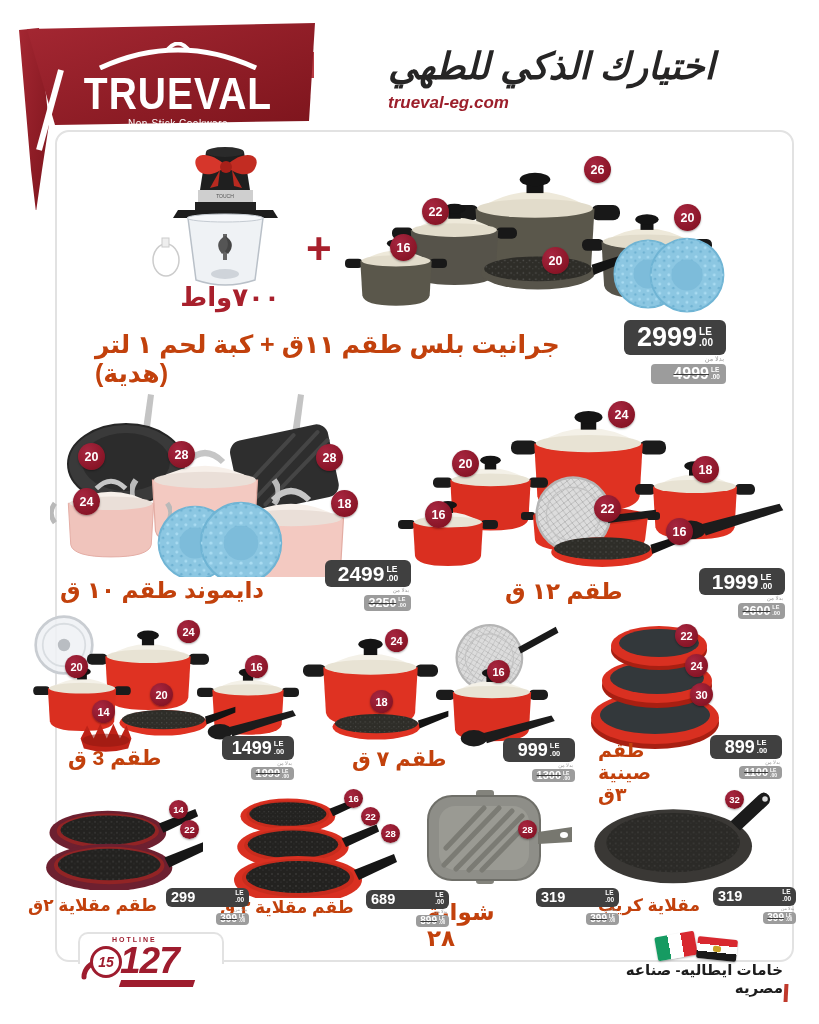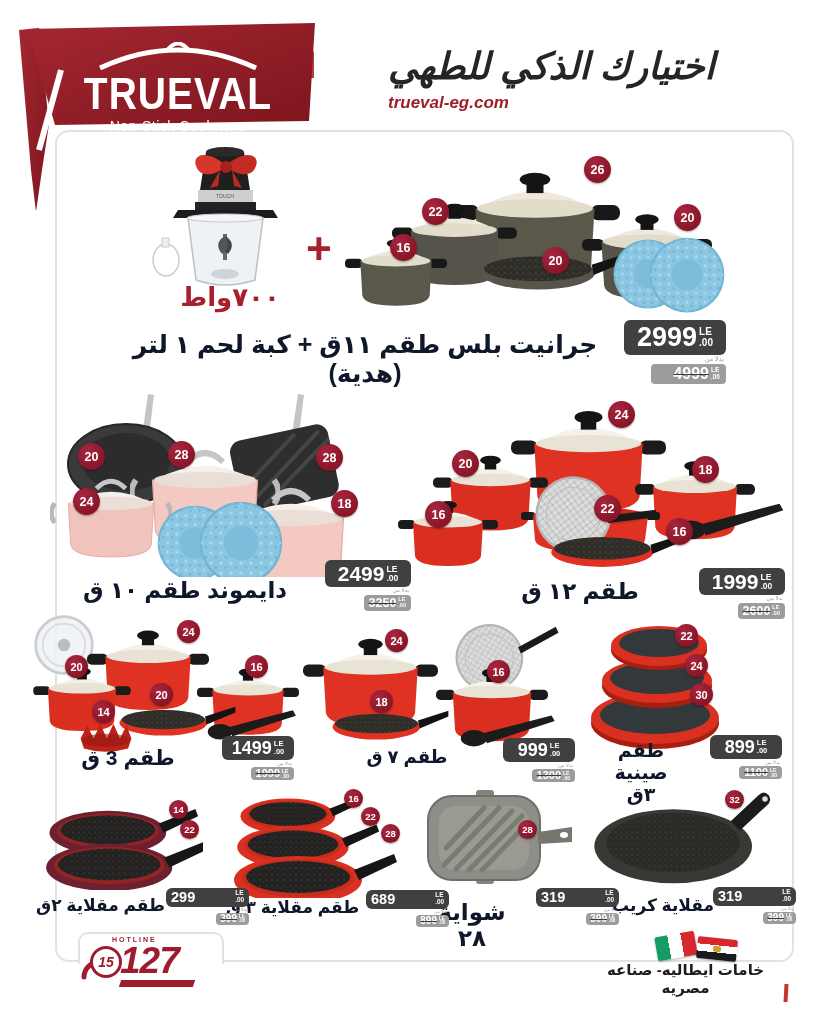--- a/index.html
+++ b/index.html
@@ -3,41 +3,41 @@
 <meta charset="utf-8">
 <style>
   html,body{margin:0;padding:0;background:#fff;}
   .page{position:relative;width:819px;height:1024px;background:#fff;overflow:hidden;
         font-family:"Liberation Sans","DejaVu Sans",sans-serif;}
 
   
   .banner-svg{position:absolute;left:5px;top:20px;width:320px;height:190px;z-index:3;}
   .logo-block{position:absolute;left:62px;top:42px;width:232px;z-index:4;text-align:center;color:#fff;}
   .brand{font-size:39px;font-weight:bold;letter-spacing:1px;transform:scaleY(1.12);margin-top:-2px;}
-  .tagline{font-size:14px;margin-top:2px;letter-spacing:.5px;}
+  .tagline{font-size:10px;margin-top:2px;letter-spacing:.5px;}
   .head-right{position:absolute;left:388px;top:46px;width:400px;text-align:left;z-index:2;font-style:italic;}
   .headline{font-size:37px;font-weight:bold;color:#262525;direction:rtl;line-height:1.15;}
   .website{font-size:17px;font-weight:bold;color:#9c1f2b;margin-top:4px;}
   .ribbon-mark{position:absolute;background:#b1303a;z-index:2;}
 
   
   .frame{position:absolute;left:55px;top:130px;width:735px;height:828px;
          border:2px solid #e2e2e2;border-radius:14px;z-index:0;}
 
   
   .badge{position:absolute;border-radius:50%;color:#fff;font-weight:bold;z-index:5;
          display:flex;align-items:center;justify-content:center;
          background:radial-gradient(circle at 35% 30%,#a72640,#871425 75%);
          box-shadow:0 1px 2px rgba(0,0,0,.35);}
   .b-lg{width:27px;height:27px;font-size:12.5px;}
   .b-md{width:23px;height:23px;font-size:11px;}
   .b-sm{width:19px;height:19px;font-size:9.5px;}
 
   
-  .plabel{position:absolute;color:#0f172a;font-weight:bold;text-align:center;direction:rtl;z-index:4;line-height:1.15;}
+  .plabel{position:absolute;color:#c2410c;font-weight:bold;text-align:left;direction:rtl;z-index:4;line-height:1.15;}
   .watt{position:absolute;left:150px;top:282px;width:160px;text-align:center;
         font-size:26px;font-weight:bold;color:#a8202c;direction:rtl;z-index:4;}
   .plus1{position:absolute;left:306px;top:224px;font-size:44px;font-weight:bold;color:#a8202c;z-index:4;}
 
   
   .price{position:absolute;display:flex;flex-direction:column;align-items:flex-end;z-index:5;}
   .pnew{background:#404040;border-radius:6px;color:#fff;display:flex;align-items:center;justify-content:center;}
   .pnum{font-weight:bold;line-height:1;}
   .pcur{display:flex;flex-direction:column;line-height:1.05;font-weight:bold;margin-left:2px;text-align:left;}
   .pnote{color:#9a9a9a;line-height:1;margin:1px 2px 0 0;}
@@ -67,21 +67,21 @@
             font-style:italic;color:#9e1c2e;background:#fff;}
   .handset{position:absolute;left:-3px;top:16px;width:22px;height:22px;}
   .h127{font-size:37px;font-weight:800;font-style:italic;color:#9e1c2e;letter-spacing:-1px;line-height:1;}
   .hot-bar{width:74px;height:7px;background:#9e1c2e;margin-left:36px;margin-top:1px;transform:skewX(-18deg);}
   .flag{position:absolute;z-index:6;border-radius:2px;box-shadow:0 1px 2px rgba(0,0,0,.3);}
   .flag-italy{left:656px;top:934px;width:40px;height:24px;transform:rotate(-10deg);
               background:linear-gradient(90deg,#169b62 33%,#fff 33% 66%,#d8282f 66%);}
   .flag-egypt{left:697px;top:938px;width:40px;height:22px;transform:rotate(6deg);
               background:linear-gradient(180deg,#d8282f 33%,#fff 33% 66%,#1a1a1a 66%);}
   .flag-egypt::after{content:"";position:absolute;left:16px;top:8px;width:8px;height:6px;background:#c9a227;border-radius:2px;}
-  .origin{position:absolute;left:588px;top:961px;width:195px;text-align:center;font-size:15px;
+  .origin{position:absolute;left:588px;top:961px;width:195px;font-size:15px;
           font-weight:bold;color:#1d1d1d;direction:rtl;z-index:6;}
   .corner-tick{position:absolute;left:784px;top:984px;width:4px;height:18px;background:#c0392b;transform:rotate(3deg);z-index:2;}
 </style>
 </head>
 <body>
 
 <div class="page">
 
   <svg width="0" height="0" style="position:absolute" aria-hidden="true">
     <defs>
@@ -382,21 +382,21 @@
   <svg class="prod-svg" style="left:288px;top:614px" width="280" height="142" viewBox="0 0 280 142">
     <use href="#strainer" x="155" y="2" width="120" height="77" transform="rotate(-14 215 40)"></use>
     <use href="#potC" x="15" y="10" width="135" height="108" style="color:#df3222"></use>
     <use href="#potC" x="148" y="42" width="112" height="90" style="color:#da2f20"></use>
     <use href="#pans" x="42" y="92" width="120" height="44" style="color:#df3222"></use>
     <use href="#spoon" x="172" y="98" width="98" height="37"></use>
   </svg>
   <div class="badge b-md" style="left:385px;top:629px">24</div>
   <div class="badge b-md" style="left:487px;top:660px">16</div>
   <div class="badge b-md" style="left:370px;top:690px">18</div>
-  <div class="plabel" style="left:352px;top:747px;width:110px;font-size:18px">طقم ٧ ق</div>
+  <div class="plabel" style="left:352px;top:747px;width:110px;font-size:21px">طقم ٧ ق</div>
   <div class="price pr-sm" style="left:503px;top:738px">
     <div class="pnew">
         <span class="pnum">999</span>
         <span class="pcur">
           <span>LE</span>
           <span>.00</span>
         </span>
       </div>
     <div class="pnote">بدلا من</div>
     <div class="pold">

